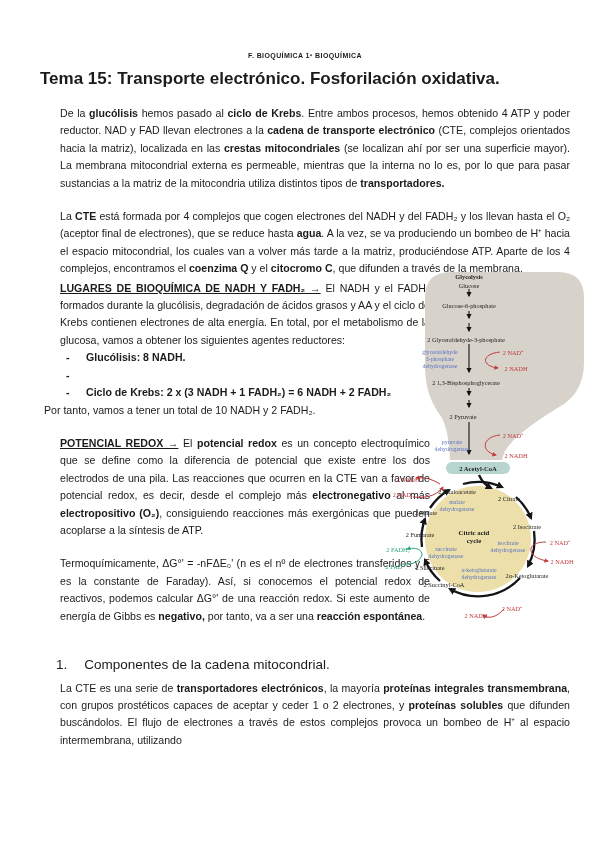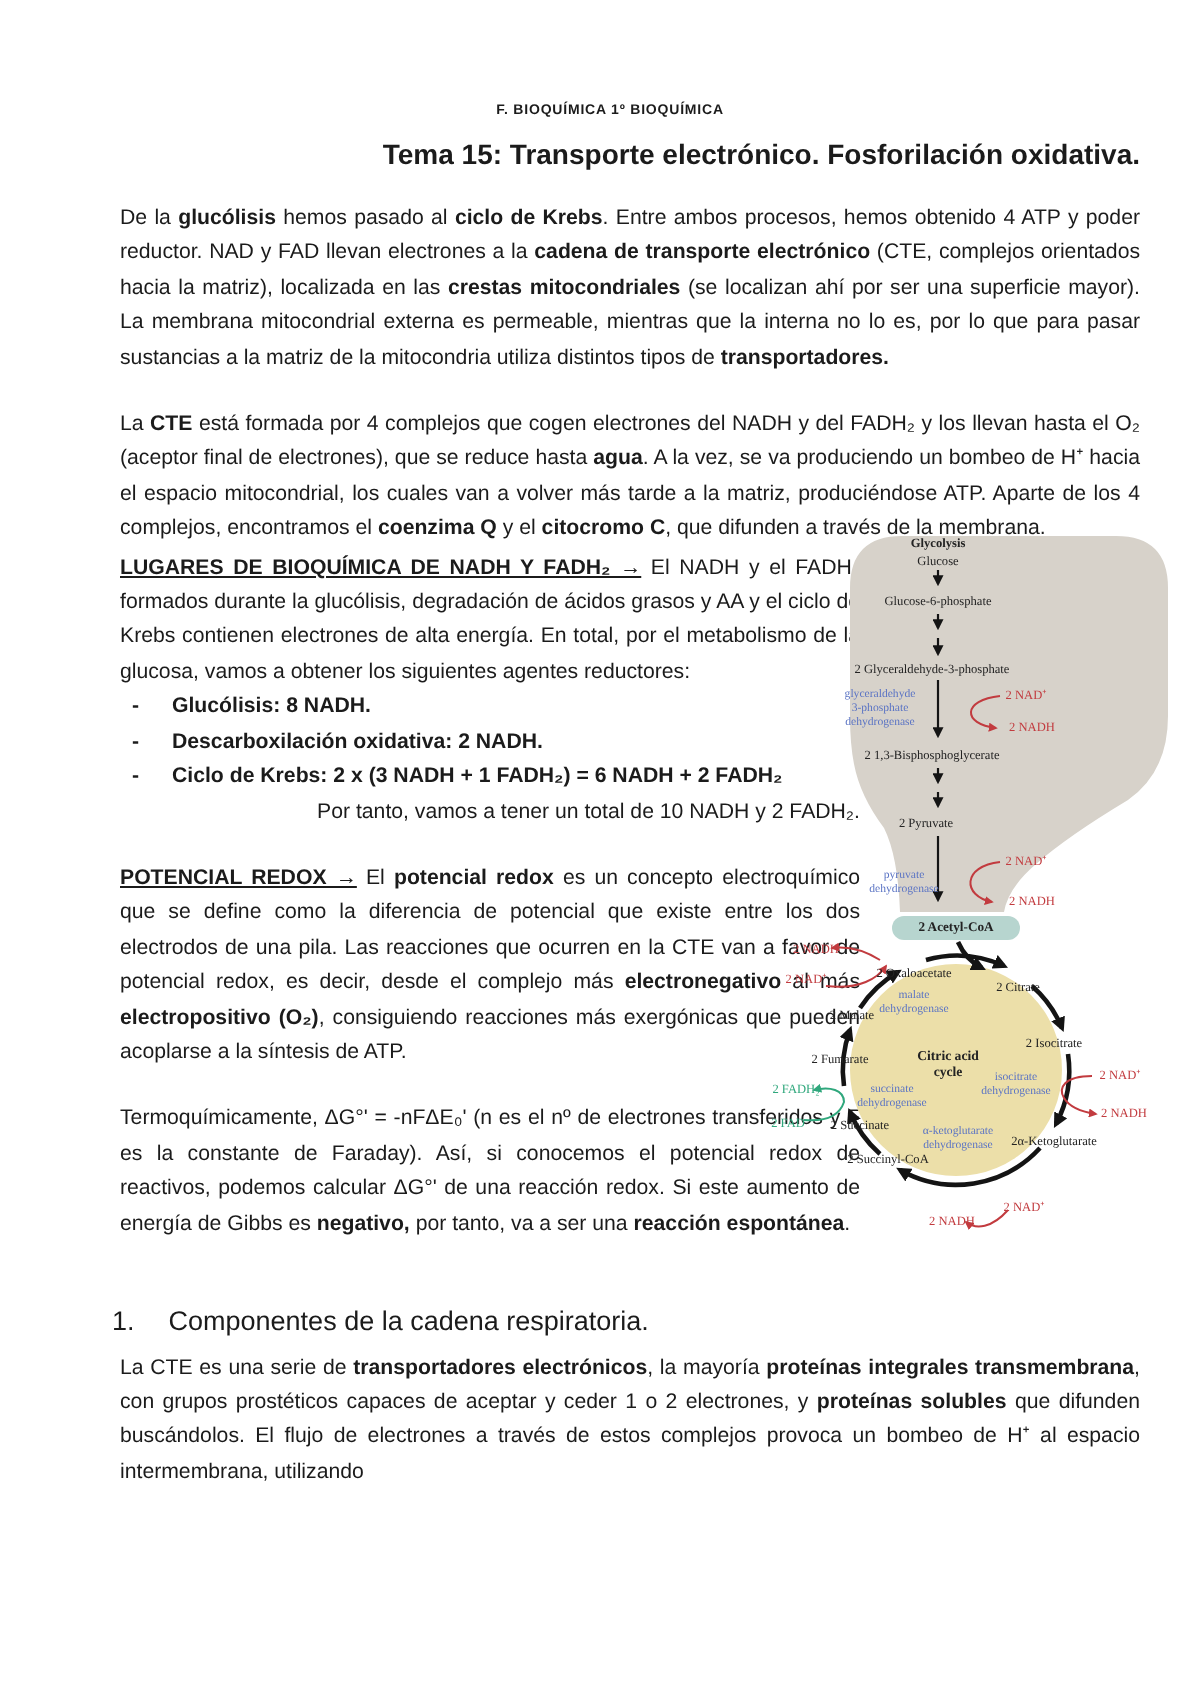--- a/index.html
+++ b/index.html
@@ -13,28 +13,27 @@
     font-family:"Liberation Sans", sans-serif;
     color:#1b1b1b;
     overflow:hidden;
   }
   .course{
     text-align:center;
     font-size:7px;font-weight:bold;letter-spacing:.4px;
     margin-bottom:10px;
   }
   .title{
-    text-align:right;
-    font-size:14px;font-weight:bold;
+    text-align:left;
+    font-size:17px;font-weight:bold;
     margin:0 0 4px 0;
   }
   .body{
     font-size:10.6px;line-height:17.4px;
     margin:16px 0 0 0;
-    text-align:right;
   }
   .j{text-align:justify;margin-left:20px;}
   .b{font-weight:bold;}
   .u{text-decoration:underline;}
   .bullets{margin:0;}
   .bullet{display:flex;padding-left:26px;font-size:10.6px;line-height:17.4px;}
   .bullet .dash{width:20px;font-weight:bold;flex:none;}
   .bullet .btxt{font-weight:bold;}
   .outro{margin:0;padding-left:4px;}
   .h2{
@@ -205,35 +204,34 @@
 
     <p class="body j" style="margin-top:2px"><span class="b u">LUGARES DE BIOQUÍMICA DE NADH Y FADH₂ →</span><span> El NADH y el FADH₂ formados durante la glucólisis, degradación de ácidos grasos y AA y el ciclo de Krebs contienen electrones de alta energía. En total, por el metabolismo de la glucosa, vamos a obtener los siguientes agentes reductores:</span></p>
 
     <div class="bullets">
       <div class="bullet">
         <span class="dash">-</span>
         <span class="btxt">Glucólisis: 8 NADH.</span>
       </div>
       <div class="bullet">
         <span class="dash">-</span>
-        <span class="btxt">Descarboxilación oxidativa: 2 NADH.</span>
       </div>
       <div class="bullet">
         <span class="dash">-</span>
         <span class="btxt">Ciclo de Krebs: 2 x (3 NADH + 1 FADH₂) = 6 NADH + 2 FADH₂</span>
       </div>
     </div>
 
     <p class="body outro">Por tanto, vamos a tener un total de 10 NADH y 2 FADH₂.</p>
 
     <p class="body j"><span class="b u">POTENCIAL REDOX →</span><span> El </span><span class="b">potencial redox</span><span> es un concepto electroquímico que se define como la diferencia de potencial que existe entre los dos electrodos de una pila. Las reacciones que ocurren en la CTE van a favor de potencial redox, es decir, desde el complejo más </span><span class="b">electronegativo</span><span> al más </span><span class="b">electropositivo (O₂)</span><span>, consiguiendo reacciones más exergónicas que pueden acoplarse a la síntesis de ATP.</span></p>
 
     <p class="body j"><span>Termoquímicamente, ΔG°' = -nFΔE₀' (n es el nº de electrones transferidos y F es la constante de Faraday). Así, si conocemos el potencial redox de reactivos, podemos calcular ΔG°' de una reacción redox. Si este aumento de energía de Gibbs es </span><span class="b">negativo,</span><span> por tanto, va a ser una </span><span class="b">reacción espontánea</span><span>.</span></p>
   </div>
 
   <div class="h2">
     <span>1.</span>
-    <span>Componentes de la cadena respiratoria.</span>
+    <span>Componentes de la cadena mitocondrial.</span>
   </div>
 
   <p class="body j" style="margin-top:4px"><span>La CTE es una serie de </span><span class="b">transportadores electrónicos</span><span>, la mayoría </span><span class="b">proteínas integrales transmembrana</span><span>, con grupos prostéticos capaces de aceptar y ceder 1 o 2 electrones, y </span><span class="b">proteínas solubles</span><span> que difunden buscándolos. El flujo de electrones a través de estos complejos provoca un bombeo de H⁺ al espacio intermembrana, utilizando</span></p>
 
 </div>
 
 </body></html>

